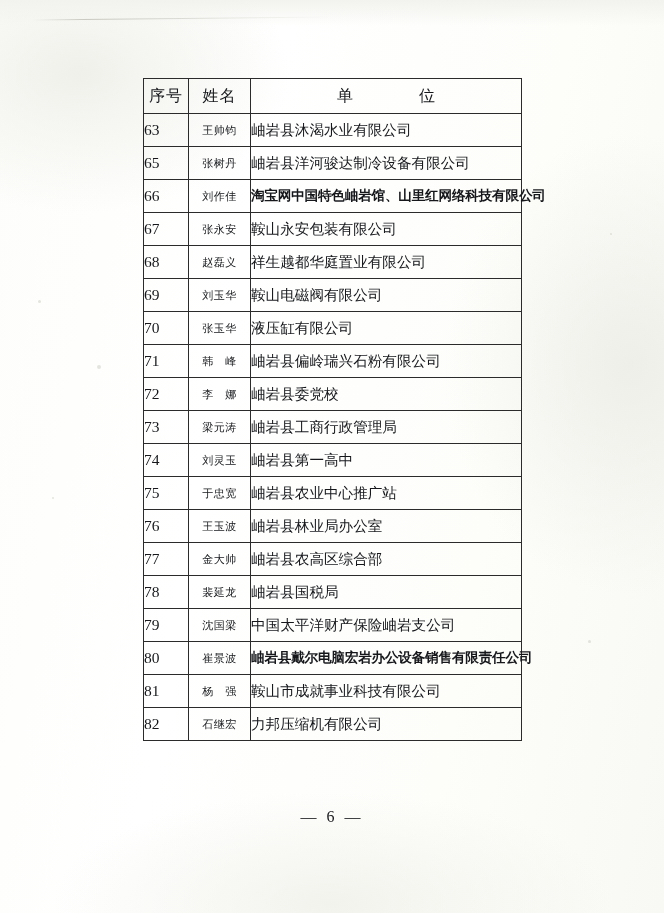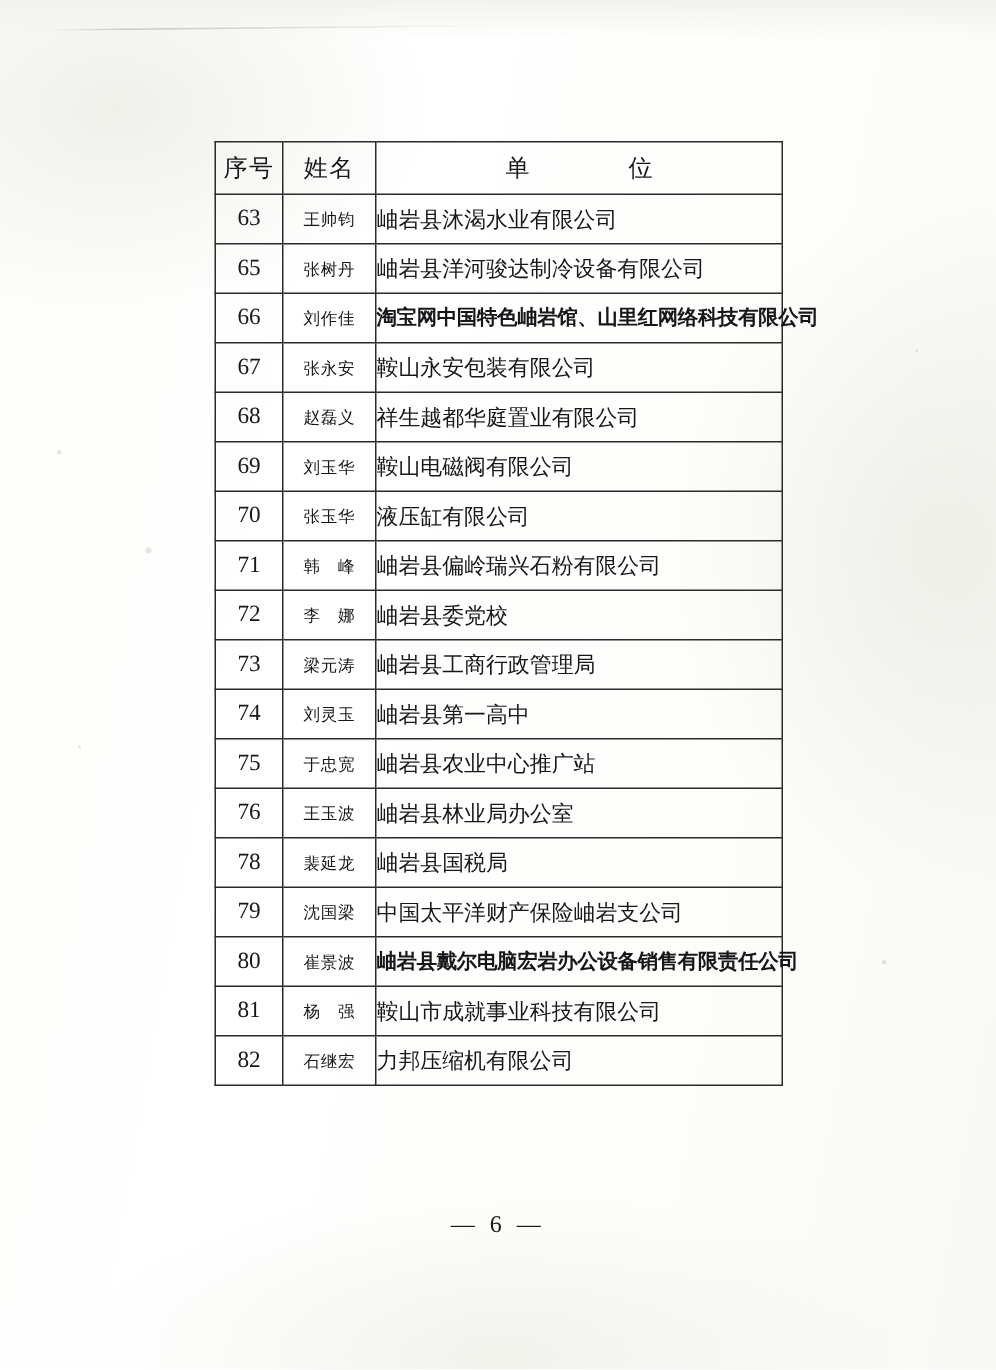--- a/index.html
+++ b/index.html
@@ -42,21 +42,21 @@
   .speck {
     position: absolute;
     background: #cfcfc6;
     border-radius: 50%;
     opacity: 0.55;
   }
 
   .table-wrap {
     position: absolute;
     left: 143px;
-    top: 94px;
+    top: 78px;
     width: 378px;
   }
   table.doc-table {
     border-collapse: collapse;
     table-layout: fixed;
     width: 378px;
     color: #15171a;
   }
   table.doc-table td, table.doc-table th {
     border: 1px solid #2b2b2b;
@@ -78,21 +78,20 @@
     letter-spacing: 0;
   }
   .unit-head-inner {
     display: flex;
     justify-content: center;
     gap: 66px;
     font-size: 16px;
   }
   tbody tr { height: 33px; }
   td.no {
-    text-align: center;
     font-size: 15.5px;
     font-family: "Liberation Serif", serif;
   }
   td.name {
     text-align: center;
     font-size: 11px;
     letter-spacing: 0.5px;
     margin-top: 20px;
   }
   td.unit {
@@ -210,20 +209,25 @@
           <td class="no">75</td>
           <td class="name">于忠宽</td>
           <td class="unit">岫岩县农业中心推广站</td>
         </tr>
         <tr>
           <td class="no">76</td>
           <td class="name">王玉波</td>
           <td class="unit">岫岩县林业局办公室</td>
         </tr>
         <tr>
+          <td class="no">77</td>
+          <td class="name">金大帅</td>
+          <td class="unit">岫岩县农高区综合部</td>
+        </tr>
+        <tr>
           <td class="no">78</td>
           <td class="name">裴延龙</td>
           <td class="unit">岫岩县国税局</td>
         </tr>
         <tr>
           <td class="no">79</td>
           <td class="name">沈国梁</td>
           <td class="unit">中国太平洋财产保险岫岩支公司</td>
         </tr>
         <tr>

